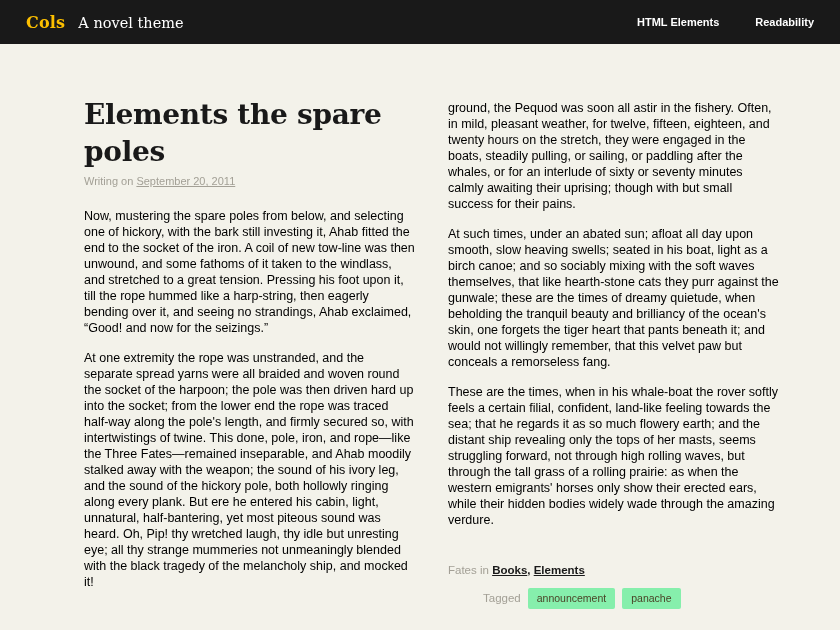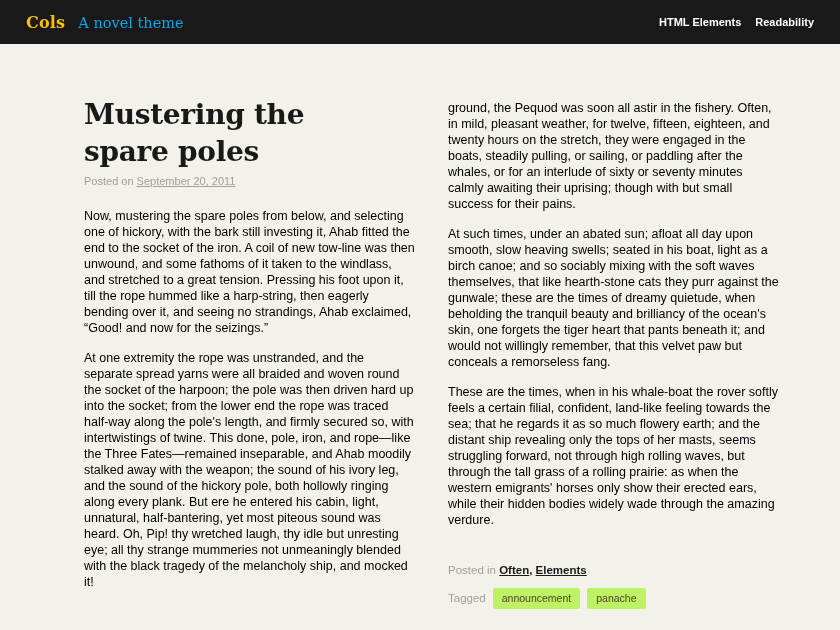--- a/index.html
+++ b/index.html
@@ -23,31 +23,31 @@
     font-family: "DejaVu Serif", serif;
     font-weight: bold;
     font-size: 16px;
     color: #fcbf00;
     text-decoration: none;
     letter-spacing: 0.2px;
   }
   .tagline {
     font-family: "DejaVu Serif", serif;
     font-size: 14.5px;
-    color: #0ea5e9;
+    color: #ffffff;
     margin-left: 13px;
   }
   .top-nav { display: flex; align-items: center; }
   .top-nav a {
     font-family: "Liberation Sans", sans-serif;
     font-weight: bold;
     font-size: 11px;
     color: #ffffff;
     text-decoration: none;
-    margin-left: 14px;
+    margin-left: 36px;
   }
   
   .content {
     padding: 56px 0 0 84px;
   }
   .cols { display: flex; gap: 32px; }
   .col { width: 332px; }
   .post-title {
     font-family: "DejaVu Serif", serif;
     font-weight: bold;
@@ -85,24 +85,25 @@
     font-weight: bold;
     color: #191919;
     text-decoration: underline;
   }
   .cat-separator { color: #191919; font-weight: bold; }
   .tagged {
     display: flex;
     align-items: center;
     font-size: 11.5px;
     color: #a3a096;
+    margin-left: 35px;
   }
   .tag-pill {
     display: inline-block;
-    background: #bef264;
+    background: #86efac;
     color: #4a4427;
     font-size: 10.5px;
     line-height: 1;
     padding: 5px 9px 5px 9px;
     border-radius: 2px;
     margin-left: 7px;
     text-decoration: none;
   }
 </style>
 </head>
@@ -116,39 +117,39 @@
   <nav class="top-nav">
     <a href="#">HTML Elements</a>
     <a href="#">Readability</a>
   </nav>
 </header>
 
 <main class="content">
   <div class="cols">
 
     <div class="col">
-      <h1 class="post-title">Mustering the spare poles</h1>
+      <h1 class="post-title">Elements the spare poles</h1>
       <div class="posted-on">
-        <span>Posted on</span>
+        <span>Writing on</span>
         <a href="#">September 20, 2011</a>
       </div>
       <p class="body-text">Now, mustering the spare poles from below, and selecting one of hickory, with the bark still investing it, Ahab fitted the end to the socket of the iron. A coil of new tow-line was then unwound, and some fathoms of it taken to the windlass, and stretched to a great tension. Pressing his foot upon it, till the rope hummed like a harp-string, then eagerly bending over it, and seeing no strandings, Ahab exclaimed, “Good! and now for the seizings.”</p>
       <p class="body-text">At one extremity the rope was unstranded, and the separate spread yarns were all braided and woven round the socket of the harpoon; the pole was then driven hard up into the socket; from the lower end the rope was traced half-way along the pole's length, and firmly secured so, with intertwistings of twine. This done, pole, iron, and rope—like the Three Fates—remained inseparable, and Ahab moodily stalked away with the weapon; the sound of his ivory leg, and the sound of the hickory pole, both hollowly ringing along every plank. But ere he entered his cabin, light, unnatural, half-bantering, yet most piteous sound was heard. Oh, Pip! thy wretched laugh, thy idle but unresting eye; all thy strange mummeries not unmeaningly blended with the black tragedy of the melancholy ship, and mocked it!</p>
 
     </div>
 
     <div class="col">
       <p class="body-text">ground, the Pequod was soon all astir in the fishery. Often, in mild, pleasant weather, for twelve, fifteen, eighteen, and twenty hours on the stretch, they were engaged in the boats, steadily pulling, or sailing, or paddling after the whales, or for an interlude of sixty or seventy minutes calmly awaiting their uprising; though with but small success for their pains.</p>
       <p class="body-text">At such times, under an abated sun; afloat all day upon smooth, slow heaving swells; seated in his boat, light as a birch canoe; and so sociably mixing with the soft waves themselves, that like hearth-stone cats they purr against the gunwale; these are the times of dreamy quietude, when beholding the tranquil beauty and brilliancy of the ocean's skin, one forgets the tiger heart that pants beneath it; and would not willingly remember, that this velvet paw but conceals a remorseless fang.</p>
       <p class="body-text">These are the times, when in his whale-boat the rover softly feels a certain filial, confident, land-like feeling towards the sea; that he regards it as so much flowery earth; and the distant ship revealing only the tops of her masts, seems struggling forward, not through high rolling waves, but through the tall grass of a rolling prairie: as when the western emigrants' horses only show their erected ears, while their hidden bodies widely wade through the amazing verdure.</p>
 
       <div class="post-footer">
         <div class="posted-in">
-          <span>Posted in</span>
-          <a href="#">Often</a><span class="cat-separator">,</span>
+          <span>Fates in</span>
+          <a href="#">Books</a><span class="cat-separator">,</span>
           <a href="#">Elements</a>
         </div>
         <div class="tagged">
           <span>Tagged</span>
           <a href="#" class="tag-pill">announcement</a>
           <a href="#" class="tag-pill">panache</a>
         </div>
       </div>
     </div>
 

